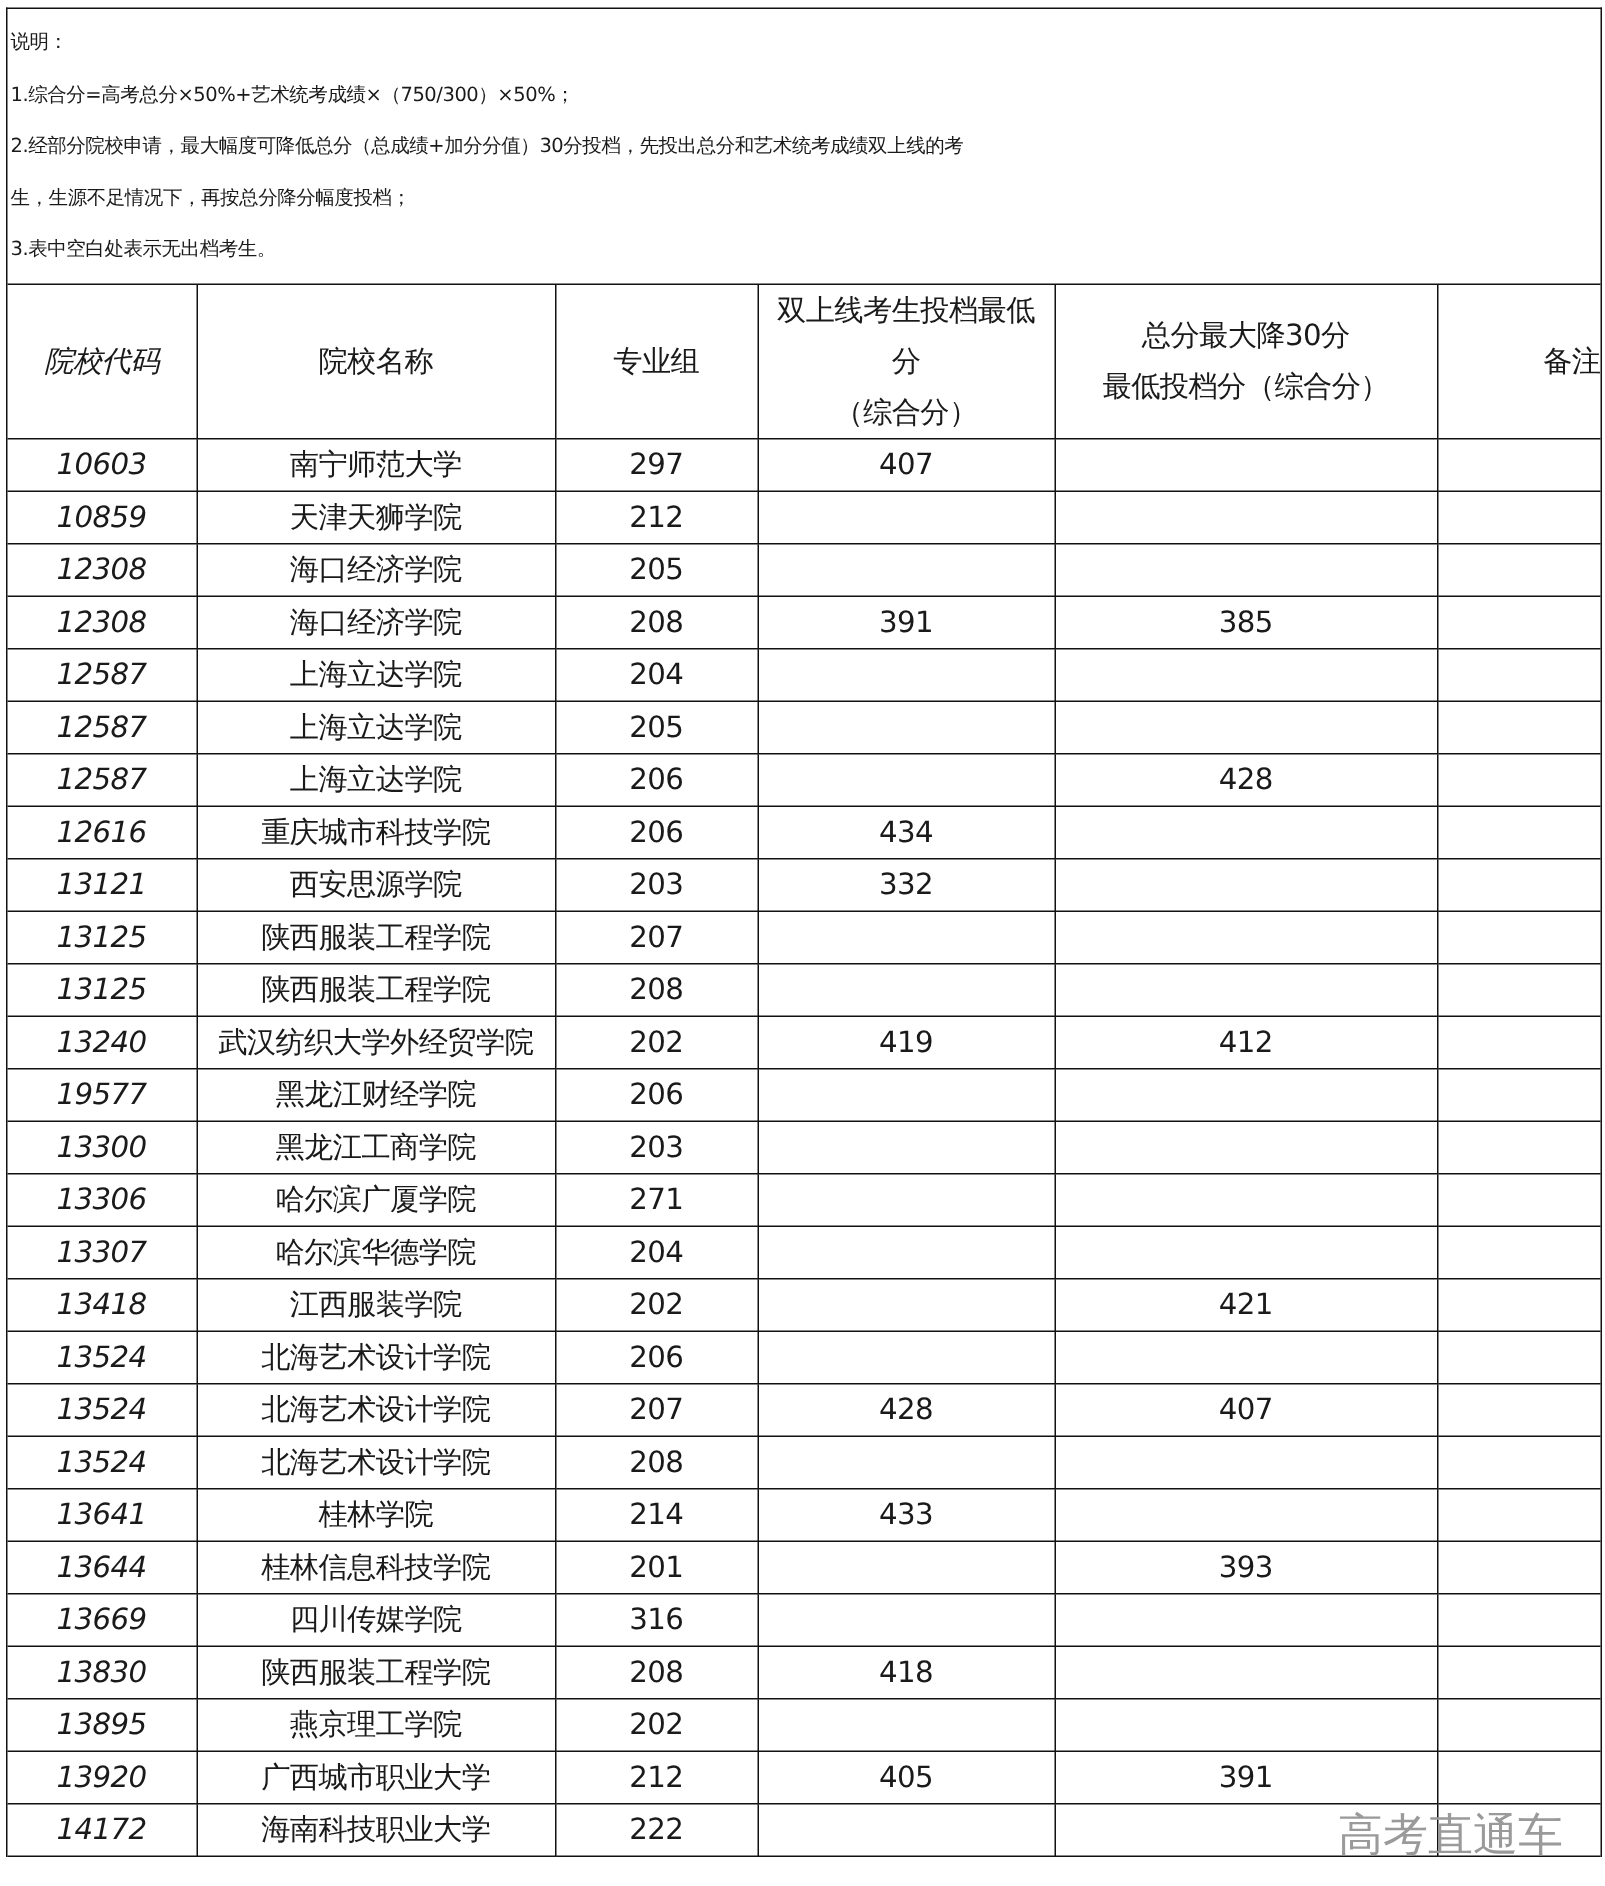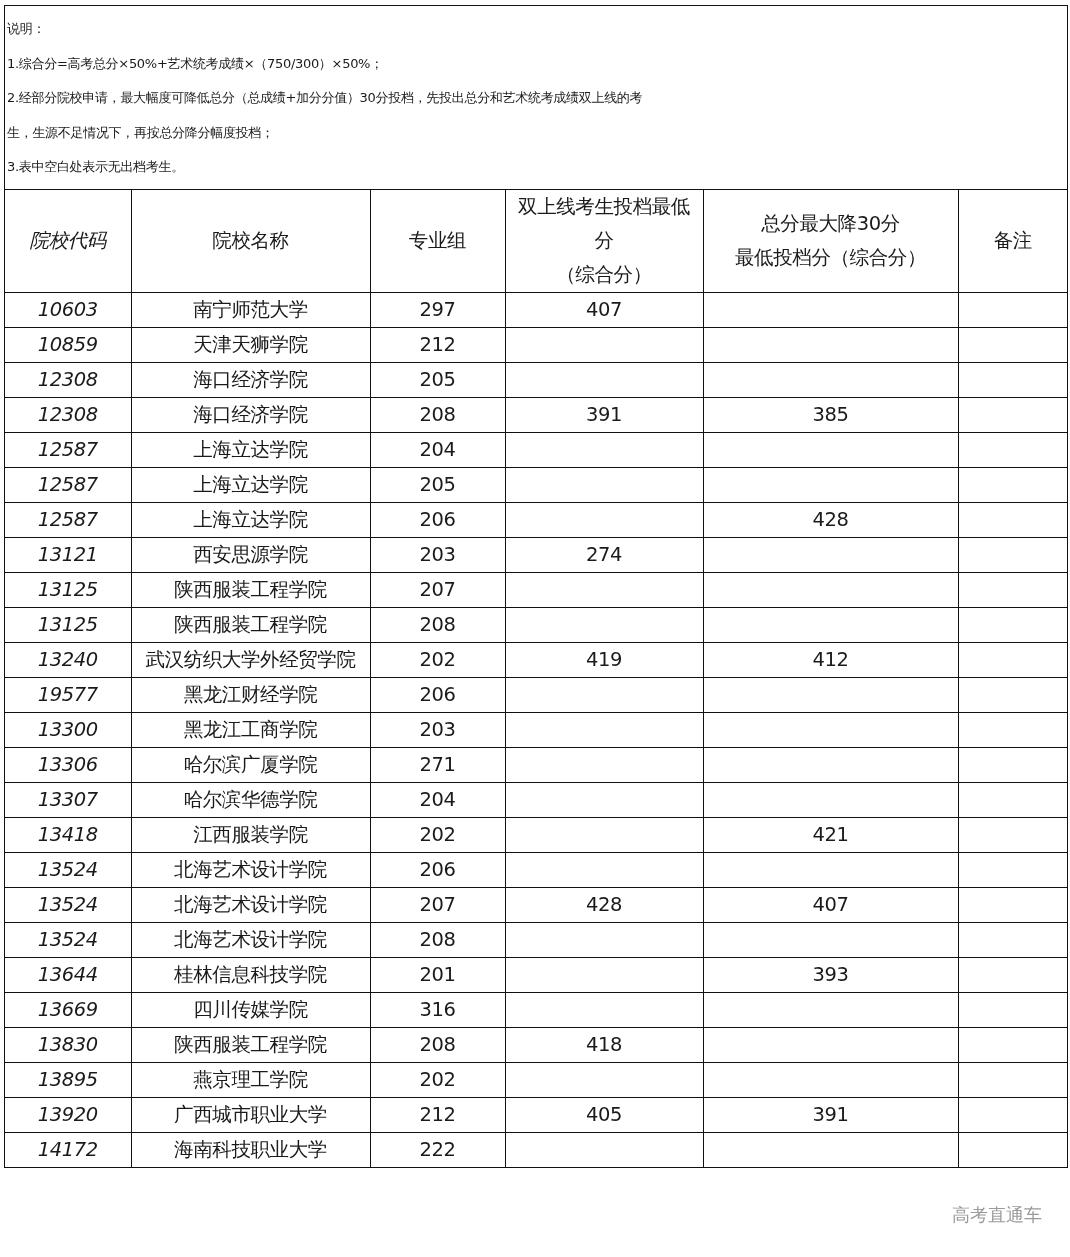--- a/index.html
+++ b/index.html
@@ -8,22 +8,22 @@
   .sheet { position:absolute; left:4px; top:5px; width:1062px; border:1.5px solid #111; border-bottom:none; }
   .notes { padding:6px 0 4px 2px; font-size:13px; line-height:34.5px; border-bottom:1.5px solid #111; letter-spacing:-0.3px; }
   .notes div { white-space:nowrap; }
   table { border-collapse:collapse; width:1062px; table-layout:fixed; }
   td, th { border:1.5px solid #111; text-align:center; font-weight:normal; padding:0;
            font-size:19.5px; overflow:hidden; white-space:nowrap; letter-spacing:-0.4px; }
   thead th { height:102px; line-height:34px; white-space:normal; vertical-align:middle; }
   tbody td { height:34px; line-height:34px; }
   table tr:first-child th { border-top:none; }
   table tr td:first-child, table tr th:first-child { border-left:none;font-style:italic; }
-  table tr td:last-child, table tr th:last-child { border-right:none; }
-  .watermark { position:absolute; right:28px; top:1203px; font-size:18px; color:#9a9a9a; letter-spacing:0px; }
+  table tr td:last-child, table tr th:last-child { border-right:none;text-align:right; }
+  .watermark { position:absolute; right:28px; top:1203px; font-size:30px; color:#9a9a9a; letter-spacing:0px; }
 </style>
 </head>
 <body>
 
 <div class="sheet">
   <div class="notes">
     <div>说明：</div>
     <div>1.综合分=高考总分×50%+艺术统考成绩×（750/300）×50%；</div>
     <div>2.经部分院校申请，最大幅度可降低总分（总成绩+加分分值）30分投档，先投出总分和艺术统考成绩双上线的考</div>
     <div>生，生源不足情况下，再按总分降分幅度投档；</div>
@@ -107,24 +107,32 @@
         </tr>
         <tr>
           <td>12587</td>
           <td>上海立达学院</td>
           <td>206</td>
           <td></td>
           <td>428</td>
           <td></td>
         </tr>
         <tr>
+          <td>12616</td>
+          <td>重庆城市科技学院</td>
+          <td>206</td>
+          <td>434</td>
+          <td></td>
+          <td></td>
+        </tr>
+        <tr>
           <td>13121</td>
           <td>西安思源学院</td>
           <td>203</td>
-          <td>274</td>
+          <td>332</td>
           <td></td>
           <td></td>
         </tr>
         <tr>
           <td>13125</td>
           <td>陕西服装工程学院</td>
           <td>207</td>
           <td></td>
           <td></td>
           <td></td>
@@ -203,20 +211,28 @@
         </tr>
         <tr>
           <td>13524</td>
           <td>北海艺术设计学院</td>
           <td>208</td>
           <td></td>
           <td></td>
           <td></td>
         </tr>
         <tr>
+          <td>13641</td>
+          <td>桂林学院</td>
+          <td>214</td>
+          <td>433</td>
+          <td></td>
+          <td></td>
+        </tr>
+        <tr>
           <td>13644</td>
           <td>桂林信息科技学院</td>
           <td>201</td>
           <td></td>
           <td>393</td>
           <td></td>
         </tr>
         <tr>
           <td>13669</td>
           <td>四川传媒学院</td>

